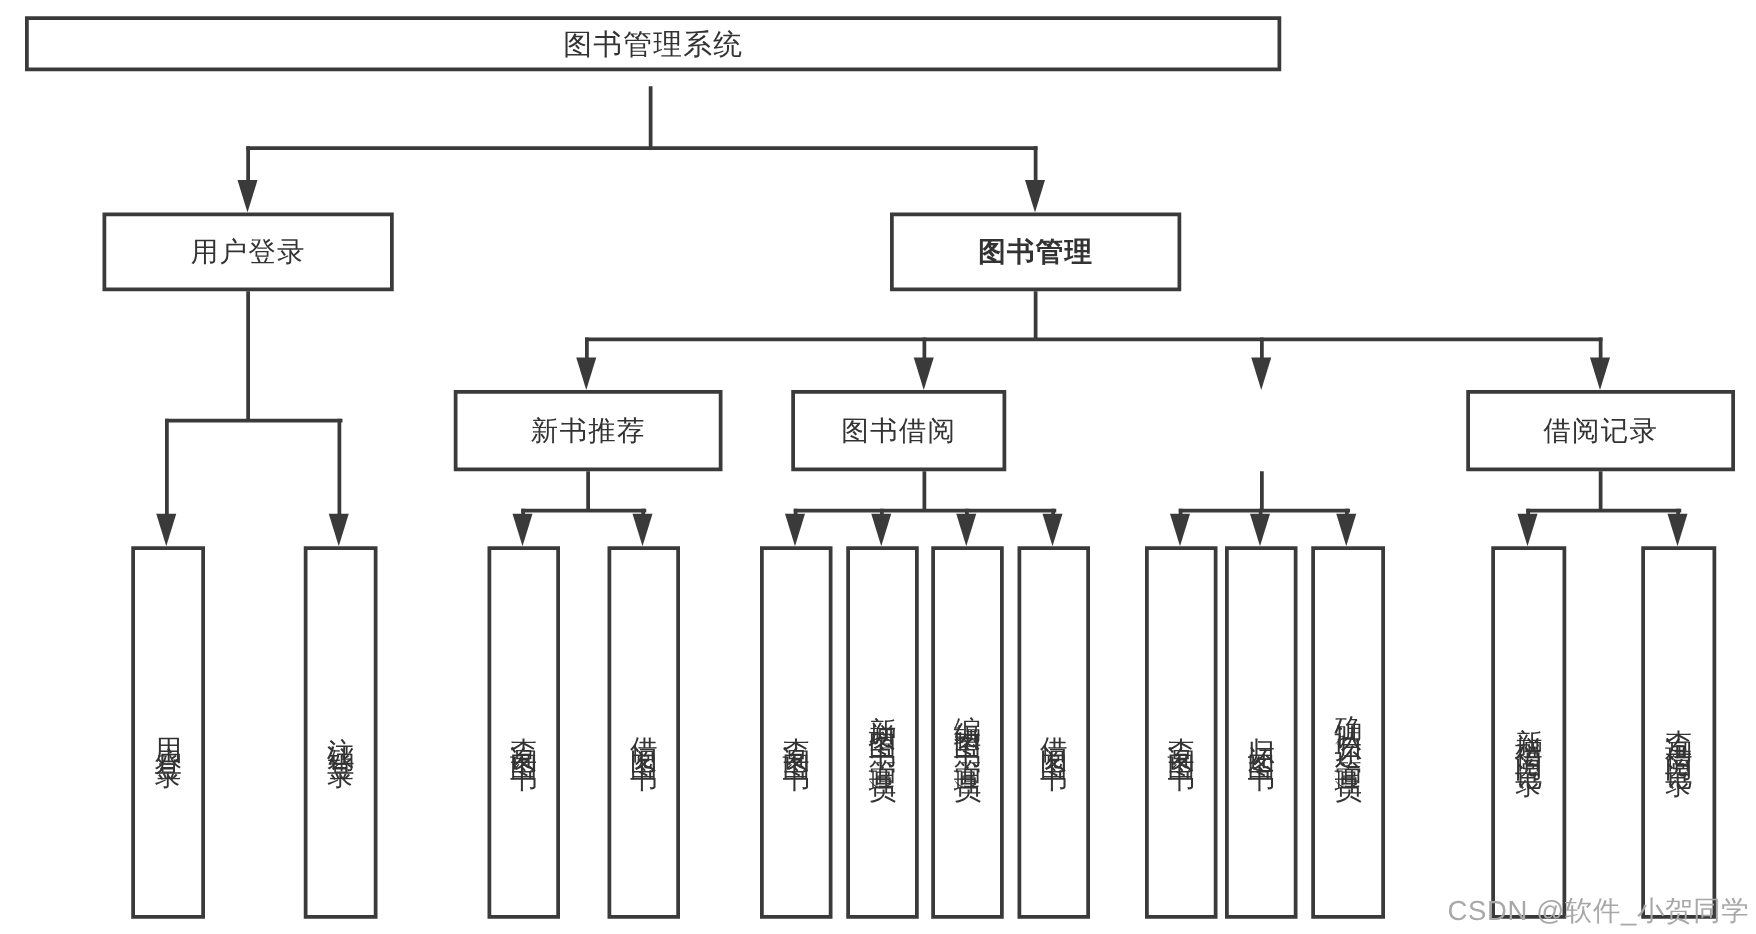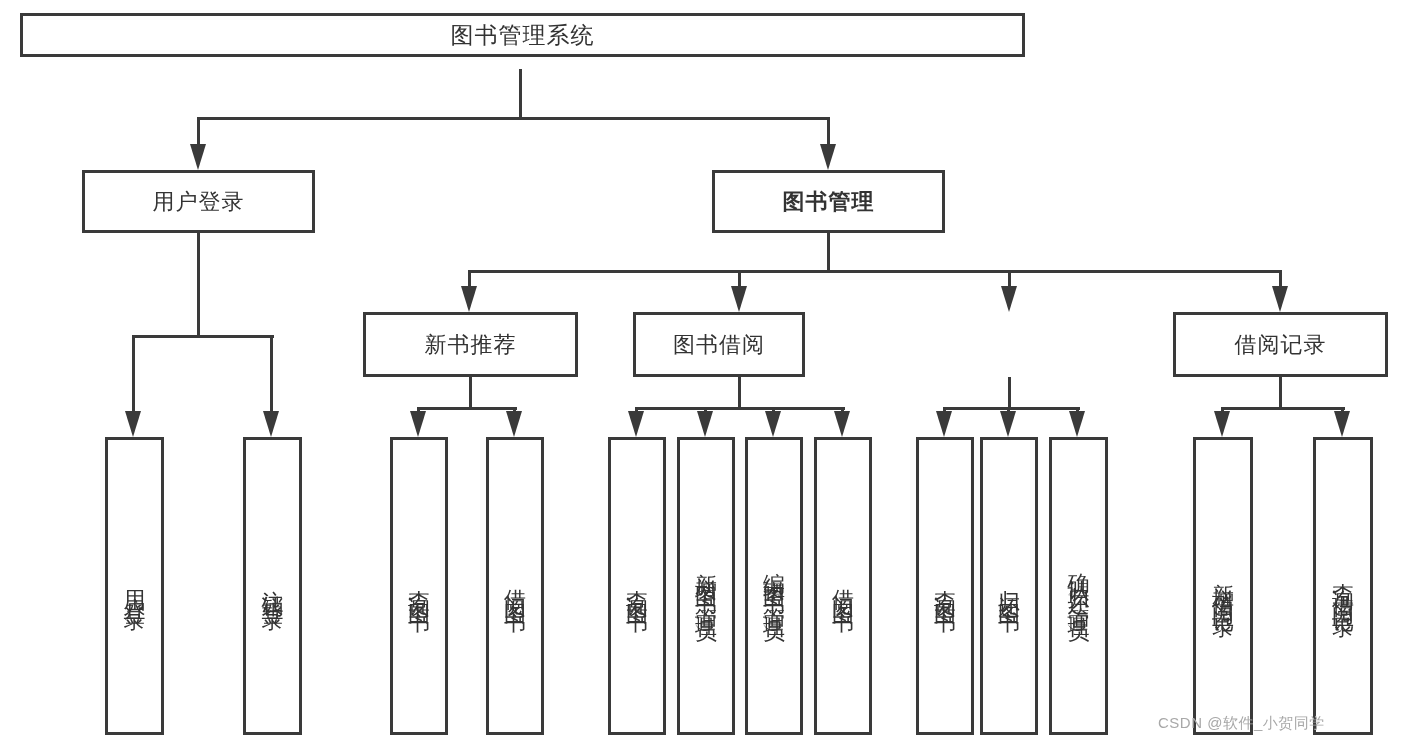--- a/index.html
+++ b/index.html
@@ -20,21 +20,21 @@
     letter-spacing:7px; line-height:1; font-size:22px; color:var(--text);
   }
   .hline, .vline { position:absolute; background:var(--line); }
   .arrow {
     position:absolute; width:0; height:0;
     border-left:8px solid transparent; border-right:8px solid transparent;
     border-top:26px solid var(--line);
   }
   .watermark {
     position:absolute; left:1158px; top:714px; width:247px;
-    font-size:15px; color:var(--watermark); white-space:nowrap;
+    font-size:22px; color:var(--watermark); white-space:nowrap;
     letter-spacing:0.5px;
   }
 </style>
 </head>
 <body>
 
 <div class="canvas">
 
   <div class="node root-node" style="left:20px;top:13px;width:1005px;height:44px;">
     <span>图书管理系统</span>

